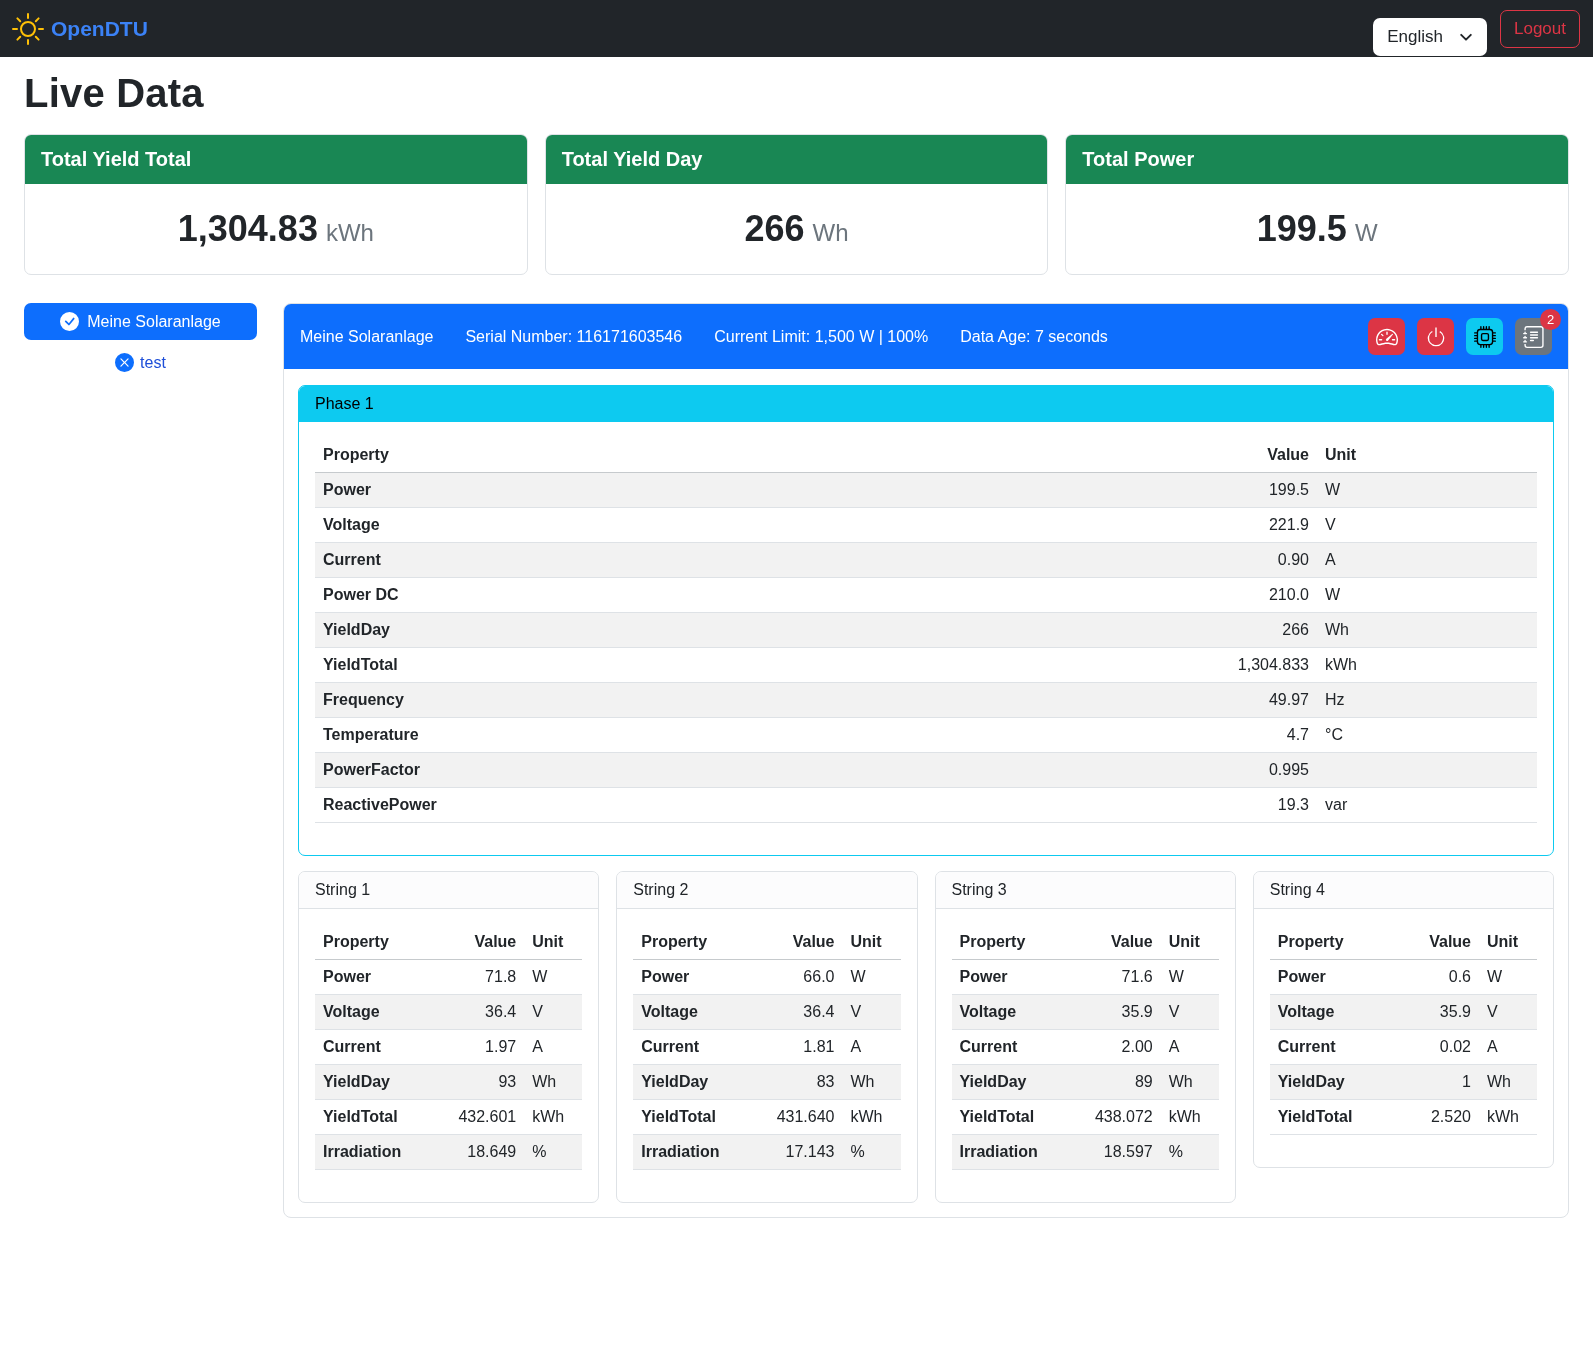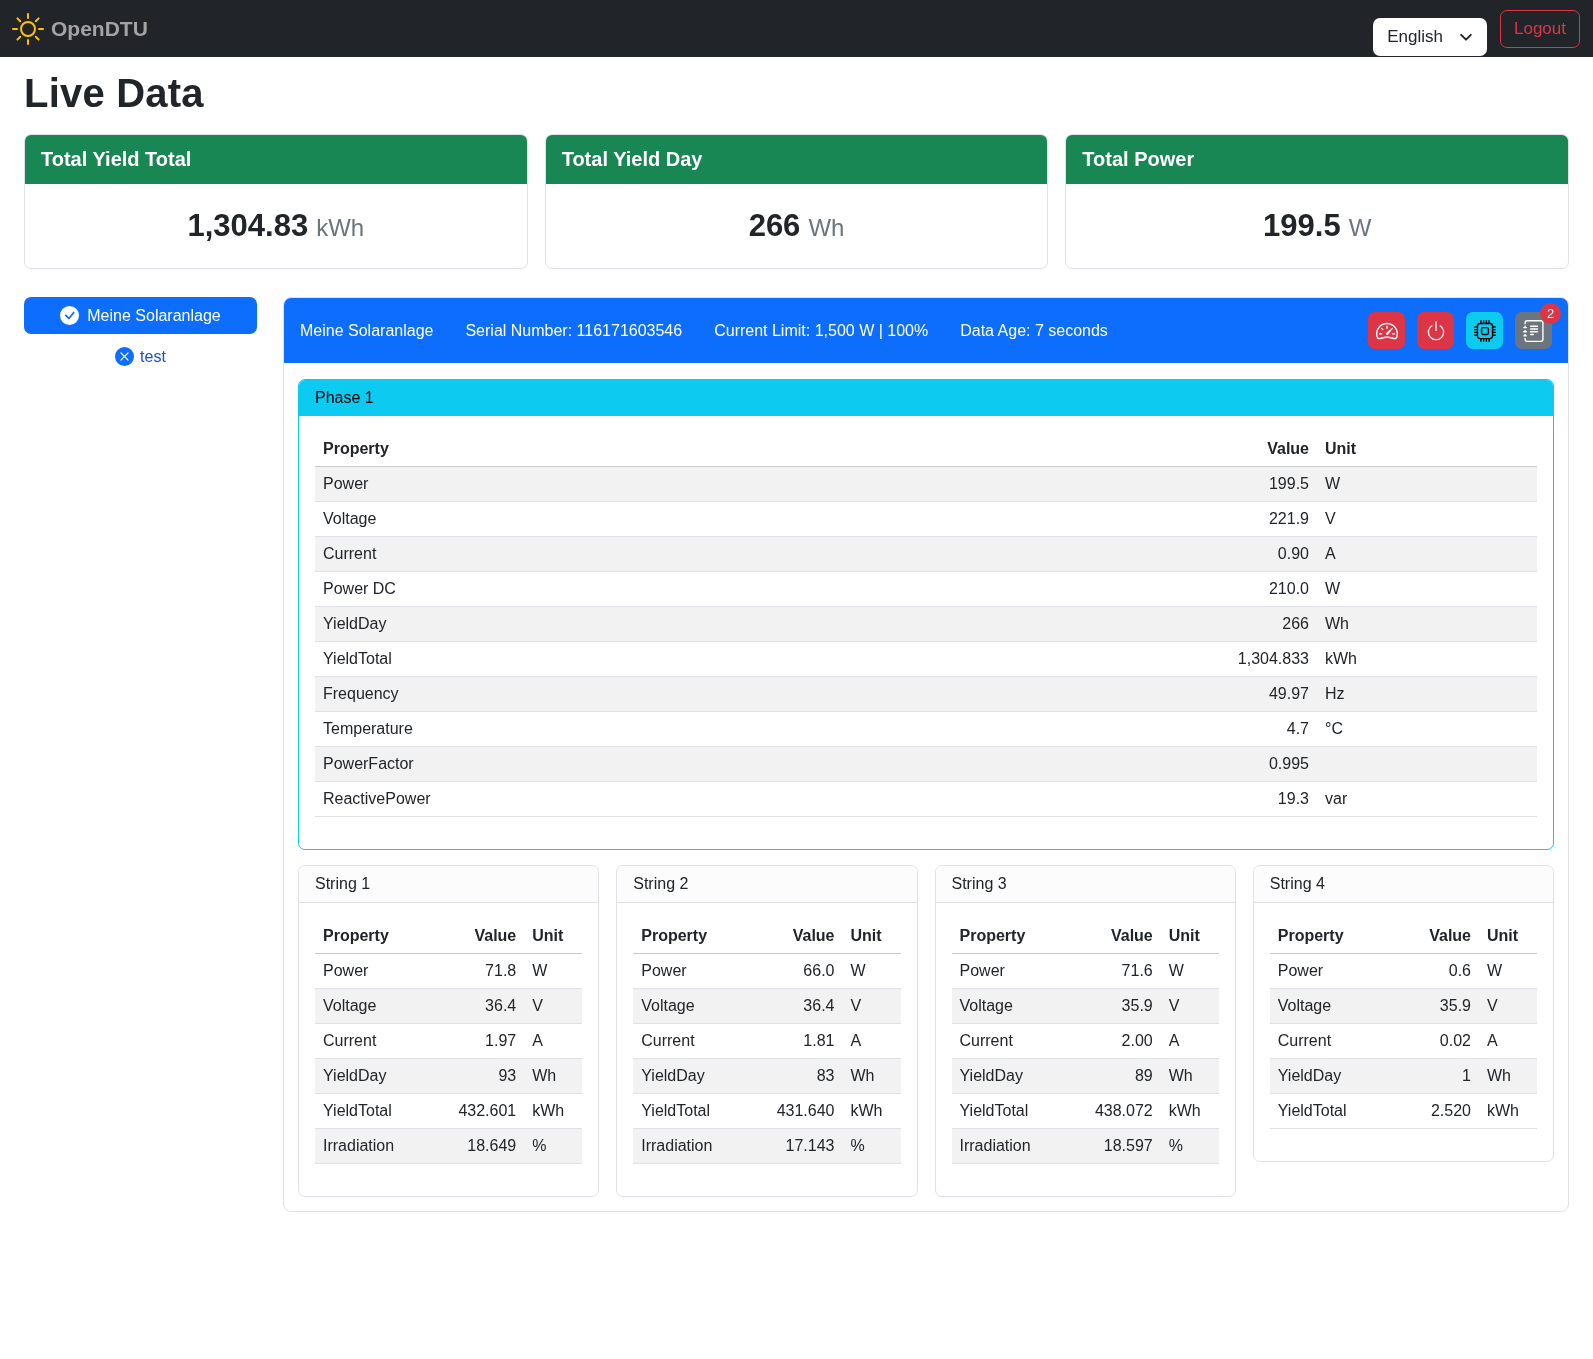--- a/index.html
+++ b/index.html
@@ -9,21 +9,21 @@
     font-family: "Liberation Sans", sans-serif;
     color: #212529;
     font-size: 16px;
   }
   
   .navbar {
     height: 57px; background: #212529; display: flex; align-items: center;
     padding: 0 13px 0 12px;
   }
   .brand { display: flex; align-items: center; gap: 7px; margin-right: 20px; }
-  .brand-name { color:#a3a3a3; font-size: 21px; font-weight: 700; }
+  .brand-name { color:#3b82f6; font-size: 21px; font-weight: 700; }
   .nav-links { display: flex; align-items: center; gap: 4px; }
   .nav-link { color: rgba(255,255,255,.55); padding: 8px 14px; font-size: 16.5px; cursor: pointer; display:flex; align-items:center; gap:7px;}
   .nav-link.active { color: #fff; }
   .caret { width:0; height:0; border-left:5px solid transparent; border-right:5px solid transparent; border-top:5px solid rgba(255,255,255,.55); display:inline-block; margin-top:3px;}
   .nav-right { margin-left: auto; display: flex; align-items: center; gap: 13px; }
   .lang-select {
     background:#fff; border-radius:7px; height: 38px; padding: 16px 14px;
     display:flex; align-items:center; gap: 16px; font-size: 17px; color:#212529; cursor:pointer;margin-top:16px;
   }
   .logout-btn {
@@ -32,21 +32,21 @@
     font-family: "Liberation Sans", sans-serif;
   }
   
   .page { padding: 0 24px; }
   h1.page-title { font-size: 40px; font-weight: 700; margin: 14px 0 18px; letter-spacing: 0.2px; }
   
   .summary-row { display:flex; gap: 17px; margin-bottom: 28px; }
   .summary-card { flex:1; border:1px solid #dee2e6; border-radius:7px; overflow:hidden; background:#fff; }
   .summary-card .hd { background:#198754; color:#fff; padding: 13px 16px; font-size:20px;font-weight:bold; }
   .summary-card .bd { padding: 24px 16px; text-align:center; }
-  .summary-card .num { font-size: 31px; font-weight: 700; color:#212529; }
+  .summary-card .num { font-size: 36px; font-weight: 700; color:#212529; }
   .summary-card .unit { font-size: 24px; color: #6c757d; margin-left: 8px; font-weight: 400;}
   
   .content-row { display:flex; gap: 26px; align-items: flex-start; padding-bottom: 16px; }
   .sidebar { width: 233px; flex: 0 0 233px; }
   .inv-btn {
     width:100%; background:#0d6efd; border:none; color:#fff; border-radius:7px;
     height: 37px; font-size: 16px; display:flex; align-items:center; justify-content:center; gap:8px; cursor:pointer;
     font-family: "Liberation Sans", sans-serif;
   }
   .inv-alt { margin-top: 13px; display:flex; align-items:center; justify-content:center; gap:6px; color:#1d4ed8; font-size:16px; cursor:pointer; }
@@ -72,21 +72,21 @@
   .inv-body { padding: 14px; }
   
   .phase-card { border:1px solid #0dcaf0; border-radius:7px; overflow:hidden; margin-top: 2px; background:#fff;}
   .phase-card .hd { background:#0dcaf0; color:#000; padding: 9px 16px; font-size:16px; }
   .phase-card .bd { padding: 16px 16px 16px; }
   
   table.data-table { width:100%; border-collapse: collapse; margin-bottom: 16px; }
   table.data-table th, table.data-table td { padding: 8px; font-size: 16px; text-align:left; vertical-align: middle;}
   table.data-table thead th { font-weight: 700; border-bottom: 1px solid #c6cacd; }
   table.data-table tbody tr { border-bottom: 1px solid #dee2e6; }
-  table.data-table .c-prop { font-weight: 400; }
+  table.data-table .c-prop { font-weight: 700; }
   table.data-table .c-val, table.data-table th.h-val { text-align: right; }
   .phase-table .c-unit, .phase-table th.h-unit { width: 220px; }
   .phase-table th.h-val { width: 120px; }
   .phase-table tbody tr:nth-child(odd) { background: #f2f2f2; }
   .string-table .c-unit, .string-table th.h-unit { width: 58px; }
   .string-table th.h-val { width: 90px; }
   .string-table tbody tr:nth-child(even) { background: #f2f2f2; }
   
   .strings-row { display:flex; gap:17px; margin-top: 15px; align-items: flex-start; }
   .string-card { flex:1; border:1px solid #dee2e6; border-radius:7px; background:#fff; overflow:hidden; }

